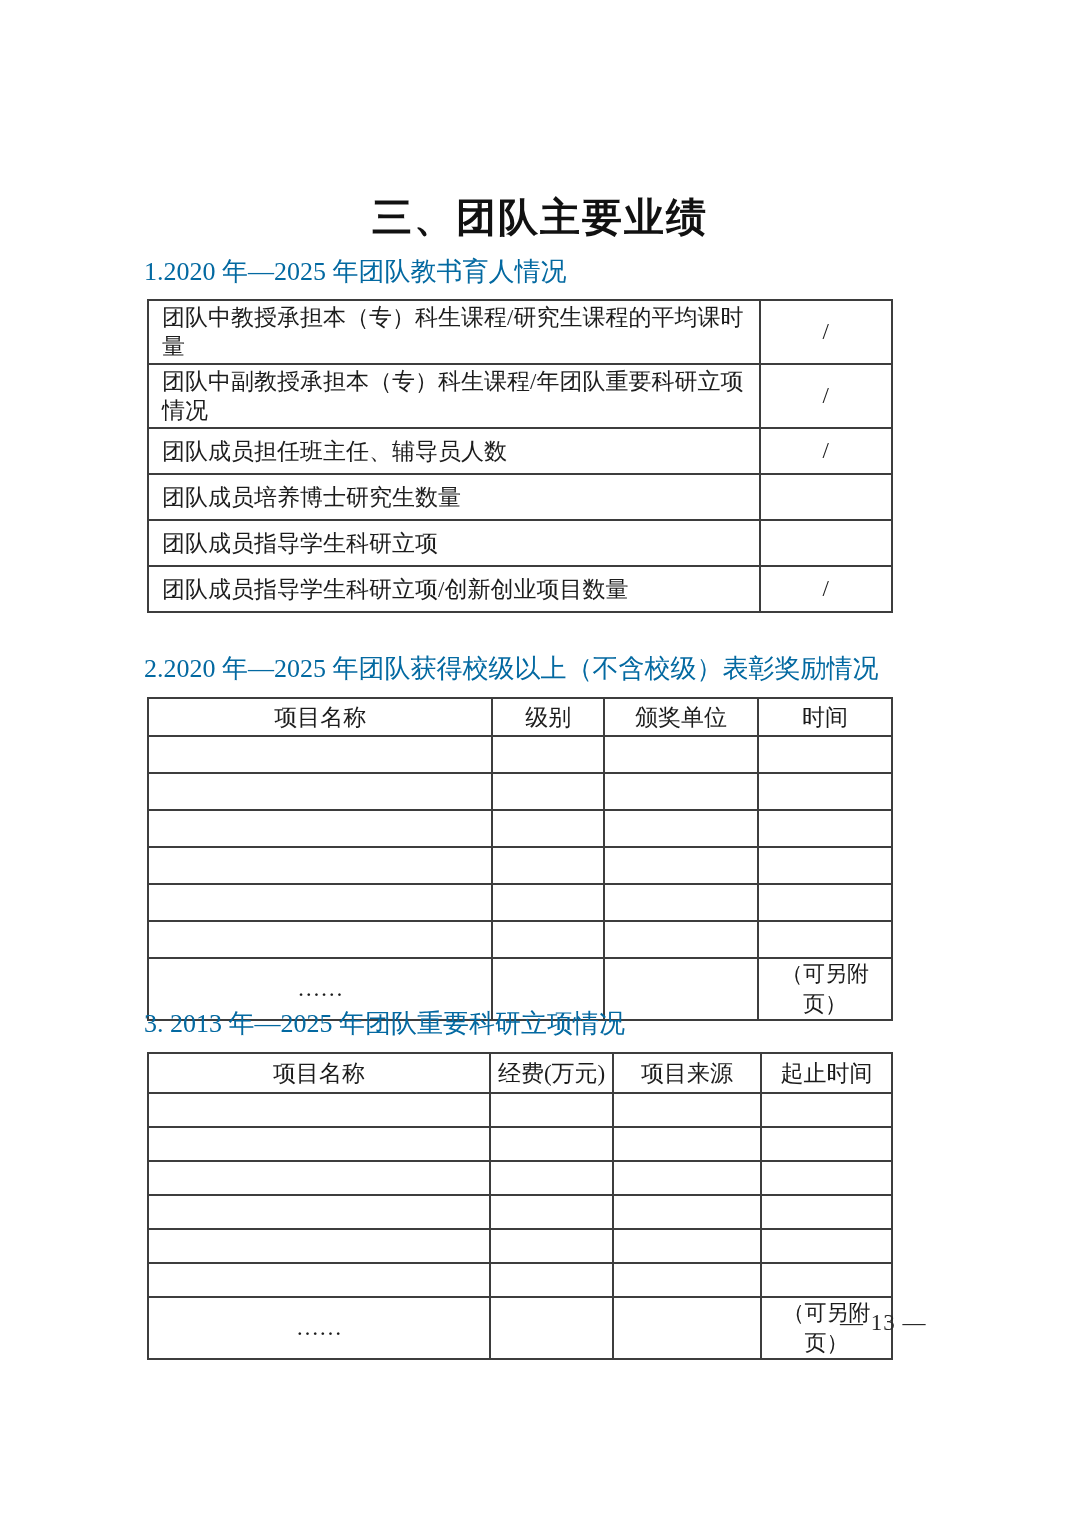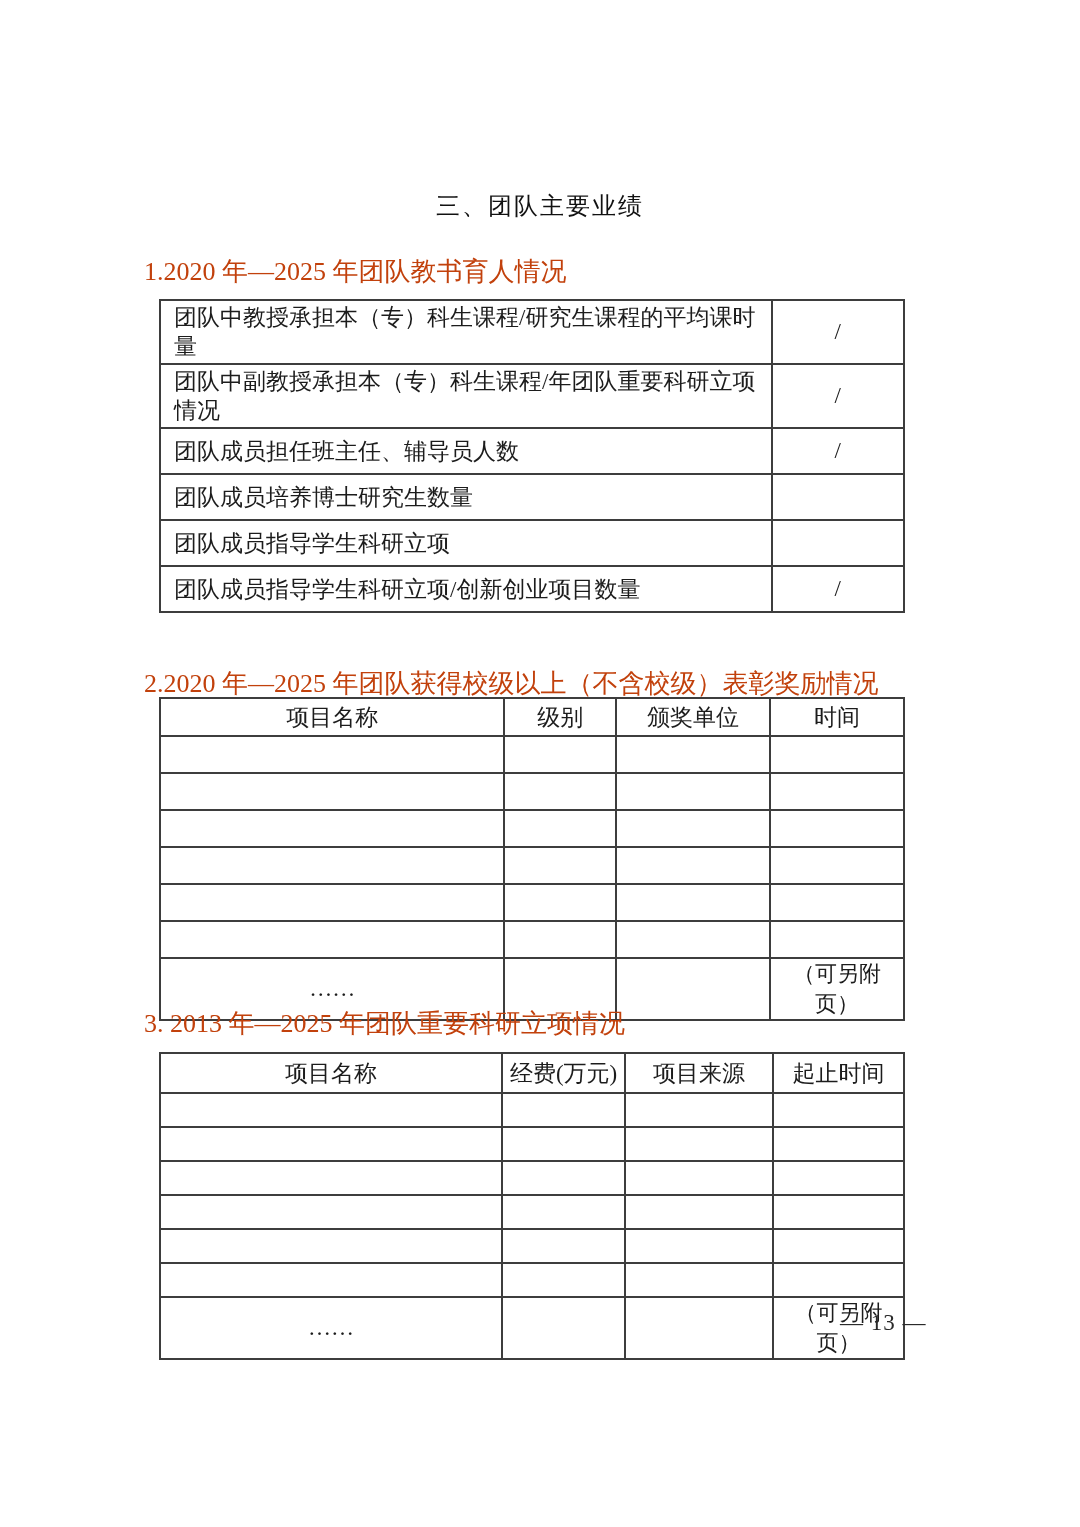--- a/index.html
+++ b/index.html
@@ -13,39 +13,39 @@
     overflow: hidden;
   }
   .doc-title {
     position: absolute;
     top: 190px;
     left: 0;
     width: 100%;
     margin: 0;
     text-align: center;
     font-family: "Liberation Sans", "DejaVu Sans", sans-serif;
-    font-weight: normal;
-    font-size: 24px;
+    font-weight: bold;
+    font-size: 40px;
     letter-spacing: 2px;
     color: #111111;
   }
   .section-heading {
     position: absolute;
     left: 144px;
     font-size: 26px;
-    color: #c2410c;
+    color: #0369a1;
     white-space: nowrap;
   }
   .sh1 { top: 254px; }
-  .sh2 { top: 666px; }
+  .sh2 { top: 651px; }
   .sh3 { top: 1006px; }
 
   table {
     position: absolute;
-    left: 159px;
+    left: 147px;
     width: 746px;
     border-collapse: collapse;
     table-layout: fixed;
   }
   td, th {
     border: 2px solid #3d3d3d;
     font-size: 23px;
     font-weight: normal;
     color: #1c1c1c;
     padding: 0;

